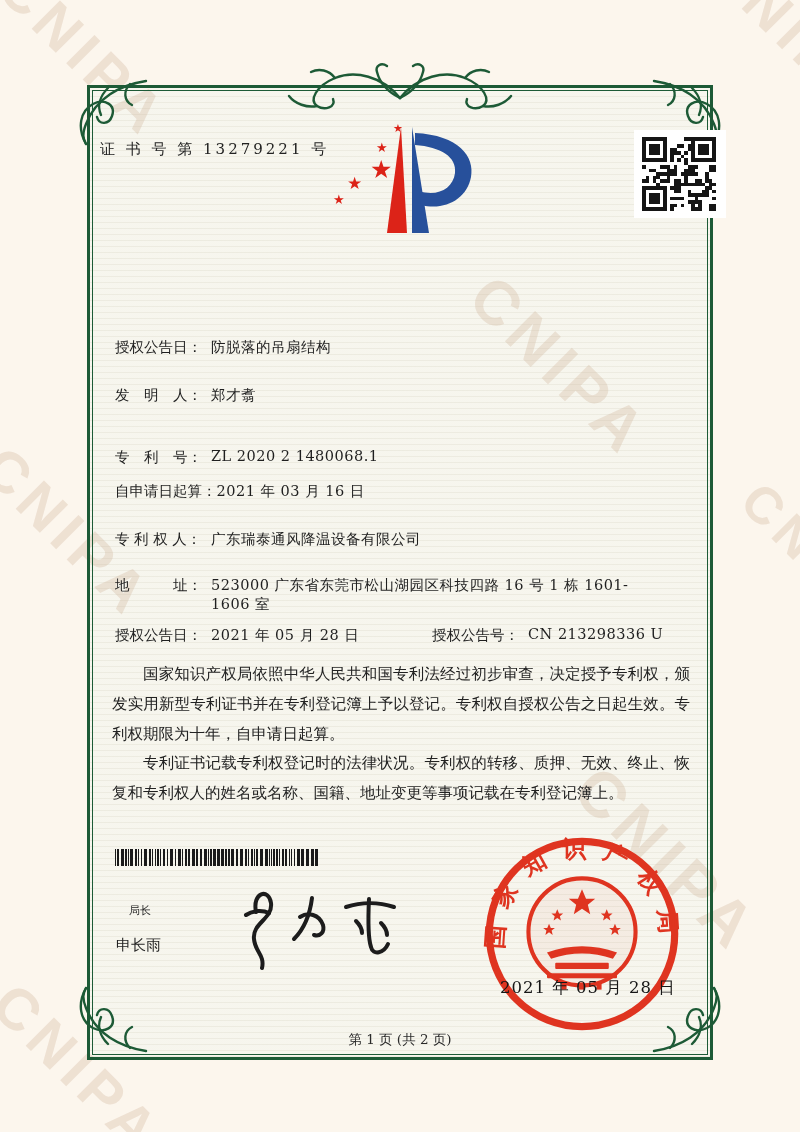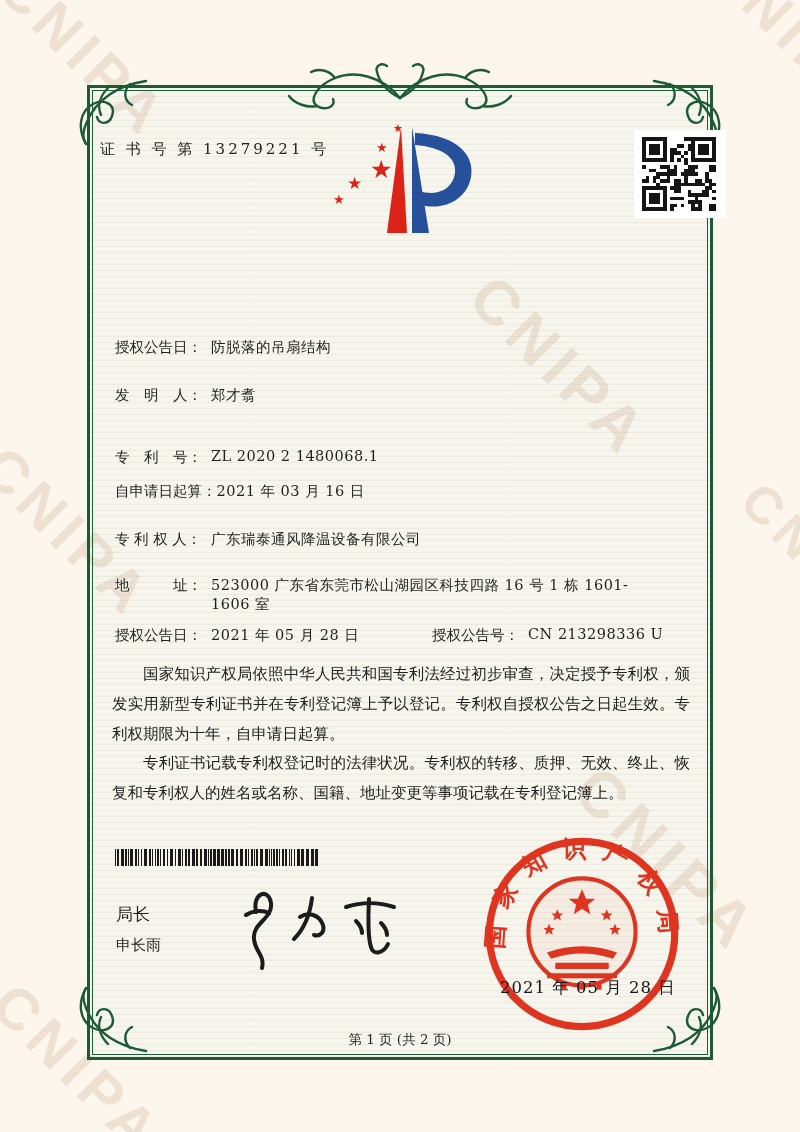--- a/index.html
+++ b/index.html
@@ -37,21 +37,21 @@
   .grant2{position:absolute;left:432px;font-size:14.5px;color:#1f1f1f;display:flex;}
   
   .paras{position:absolute;left:112px;top:660px;width:578px;font-size:15.5px;line-height:1.92;
       color:#222;text-align:justify;}
   .paras p{margin:0;text-indent:2em;}
   
   .barcode{position:absolute;left:115px;top:849px;width:206px;height:17px;display:flex;align-items:stretch;}
   .barcode div{height:100%;}
   .barcode .b{background:#1a1a1a;}
   
-  .officer-title{position:absolute;left:116px;top:903px;font-size:17px;color:#1f1f1f;font-family:"DejaVu Sans","Liberation Sans",sans-serif;}
+  .officer-title{position:absolute;left:129px;top:903px;font-size:11px;color:#1f1f1f;font-family:"DejaVu Sans","Liberation Sans",sans-serif;}
   .officer-name{position:absolute;left:116px;top:936px;font-size:15px;color:#1f1f1f;font-family:"DejaVu Sans","Liberation Sans",sans-serif;}
   .sig{position:absolute;left:228px;top:880px;}
   
   .seal{position:absolute;left:479px;top:831px;width:206px;height:206px;}
   .seal .red-s{stroke:var(--seal-red,#df3420);}
   .seal .red-f{fill:var(--seal-red,#df3420);}
   .seal-text{fill:var(--seal-red,#df3420);font-size:23px;font-weight:bold;letter-spacing:15px;
       font-family:"DejaVu Serif",serif;}
   .seal-date{position:absolute;left:500px;top:977px;width:200px;font-size:16.5px;color:#161616;
       letter-spacing:1px;z-index:6;}

